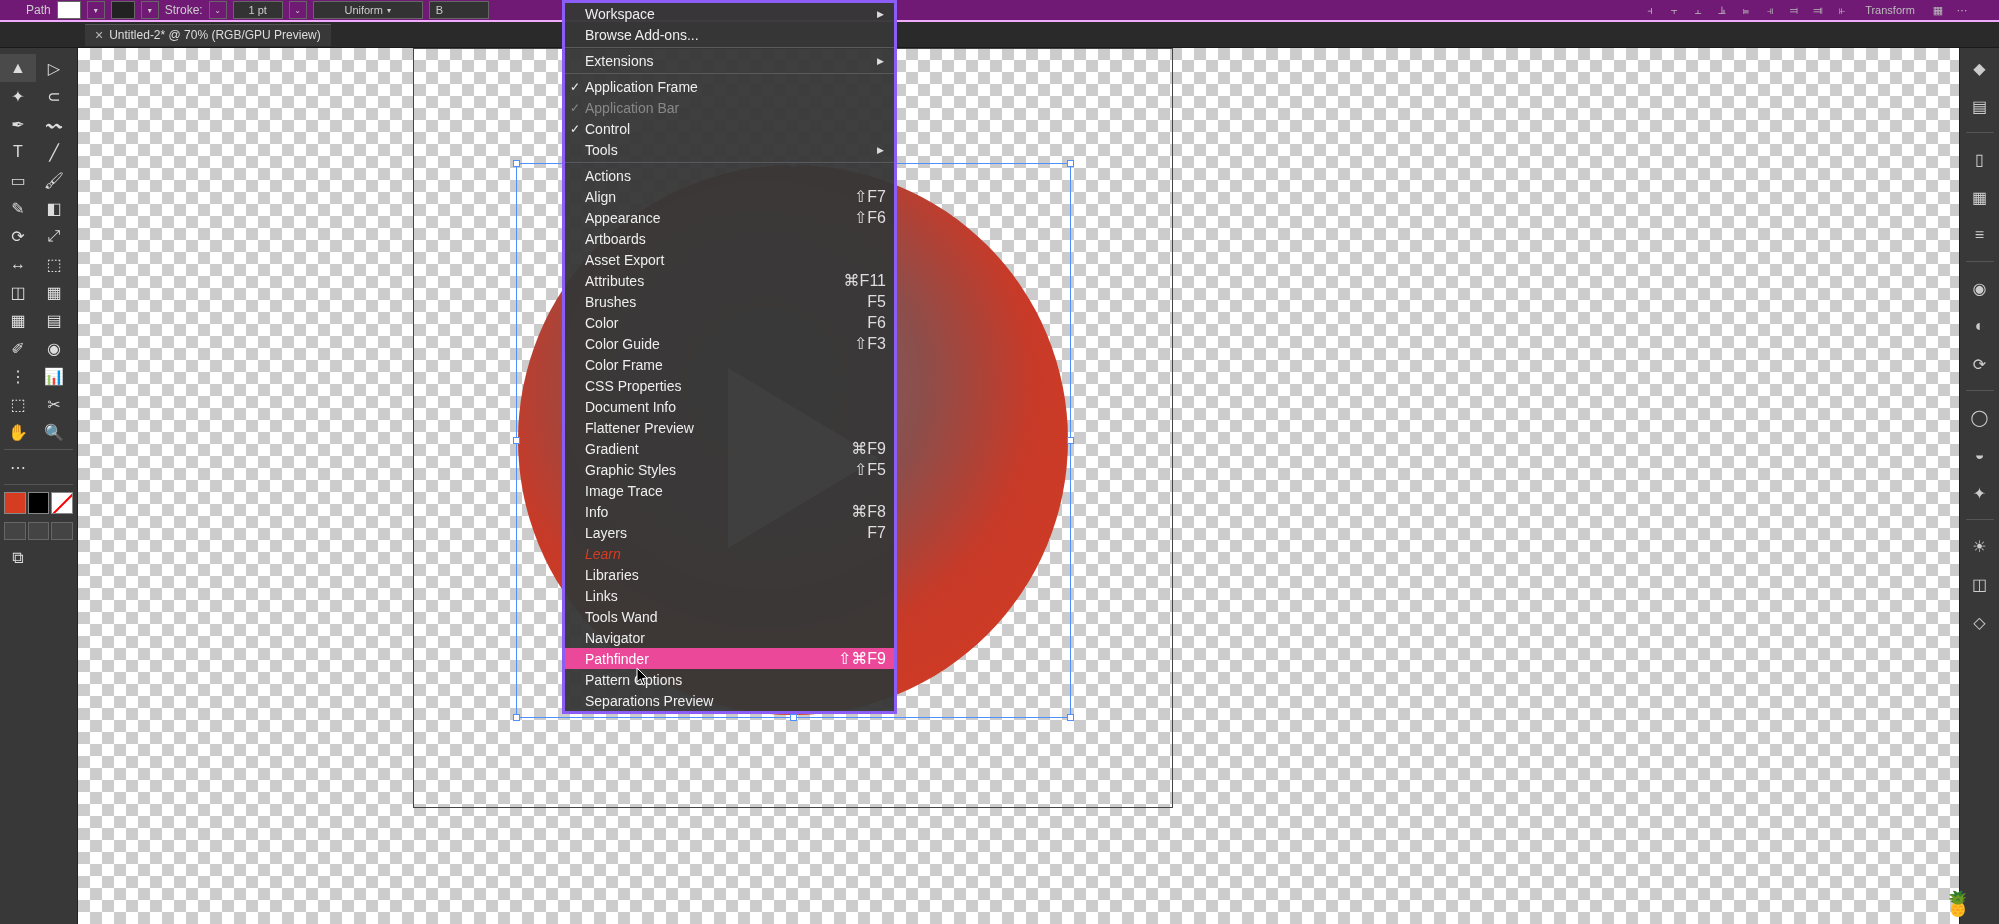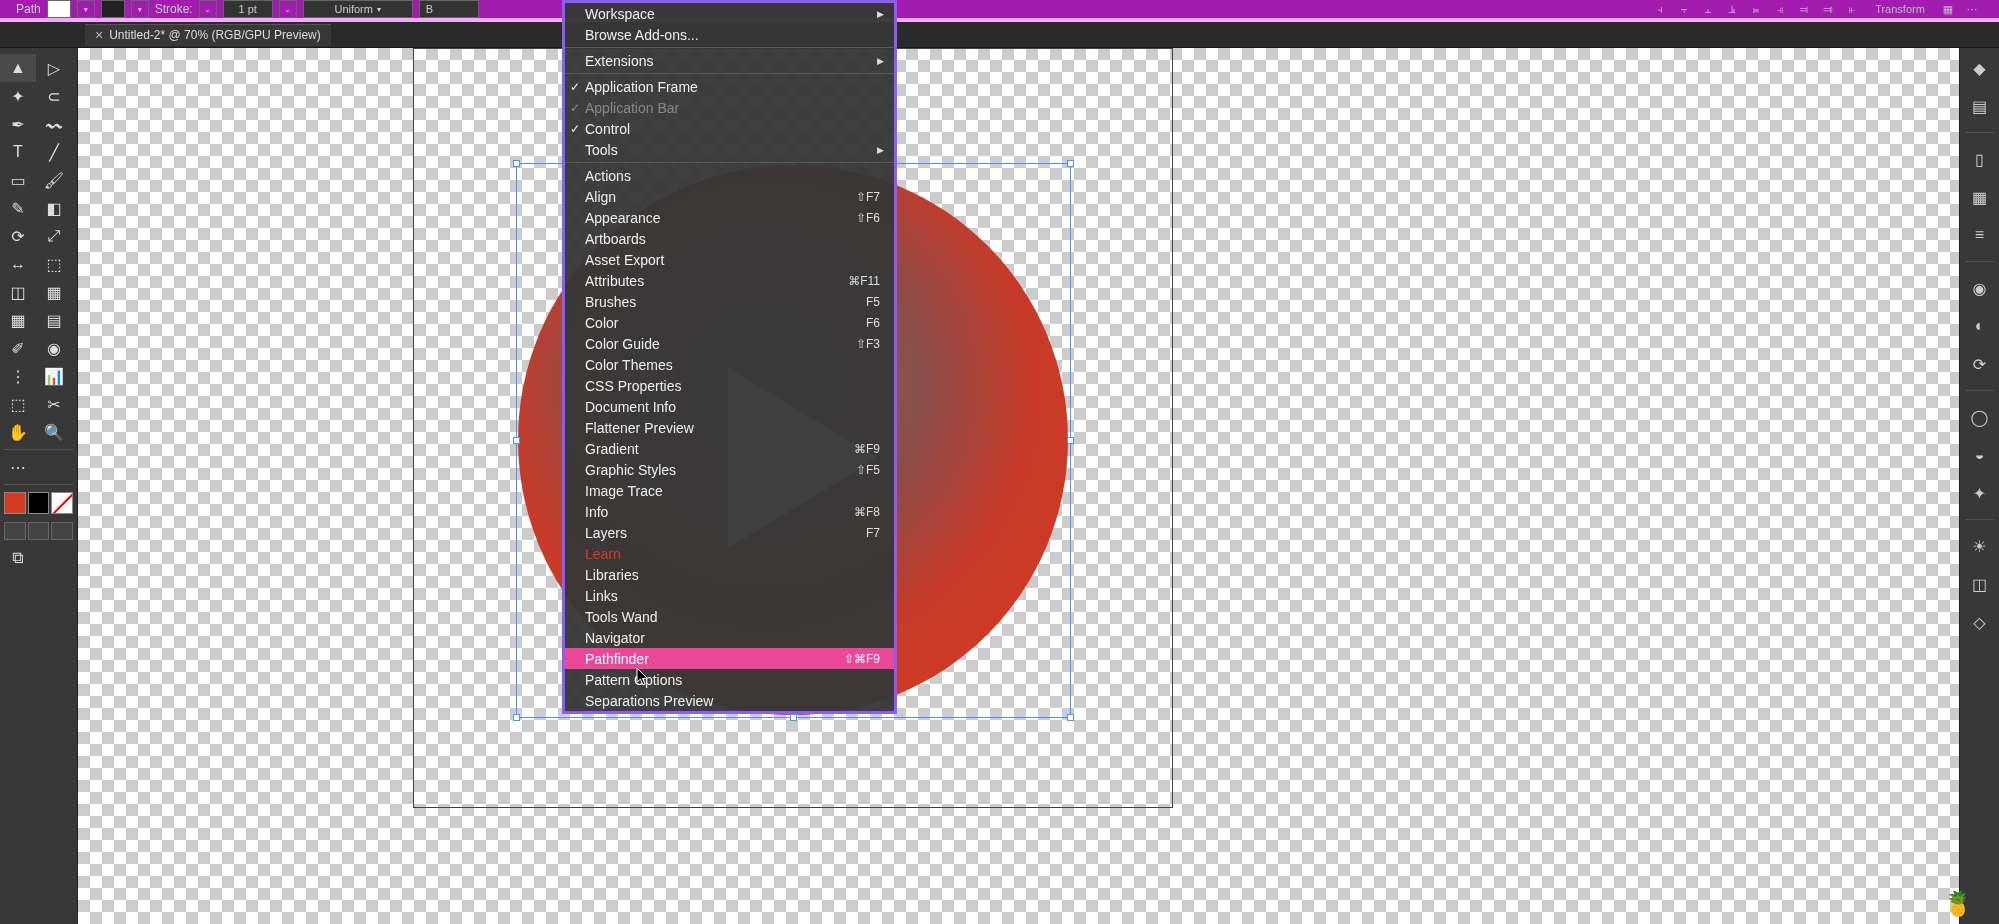--- a/index.html
+++ b/index.html
@@ -1,19 +1,19 @@
 <!DOCTYPE html>
 <html><head>
 <meta charset="utf-8">
 <style>
 * { margin: 0; padding: 0; box-sizing: border-box; font-family: -apple-system, BlinkMacSystemFont, "Segoe UI", sans-serif; }
 body { width: 1999px; height: 924px; background: #323232; overflow: hidden; position: relative; }
 
 
-.options-bar { height: 22px; background: #a21caf; display: flex; align-items: center; padding: 0 16px; gap: 6px; color: #ccc; font-size: 12px; border-bottom: 4px solid #f0abfc; }
+.options-bar { height: 22px; background: #701a75; display: flex; align-items: center; padding: 0 26px; gap: 6px; color: #ccc; font-size: 12px; border-bottom: 2px solid #f0abfc; }
 .options-bar .label { color: #ccc; font-size: 12px; }
 .options-bar .swatch { width: 24px; height: 18px; border: 1px solid #666; background: #fff; }
 .options-bar .swatch.nf { background: #fff; position: relative; }
 .options-bar .dropdown { width: 18px; height: 18px; border: 1px solid #666; display: flex; align-items: center; justify-content: center; font-size: 8px; color: #ccc; }
 .options-bar .stroke-val { width: 50px; height: 18px; border: 1px solid #666; background: #333; display: flex; align-items: center; justify-content: center; font-size: 11px; }
 .options-bar .select { height: 18px; border: 1px solid #666; background: #333; padding: 0 6px; display: flex; align-items: center; font-size: 11px; gap: 4px; }
 .options-bar .spacer { flex: 1; }
 .right-icons { display: flex; gap: 2px; }
 .right-icons .ri { width: 22px; height: 16px; display: flex; align-items: center; justify-content: center; color: #bbb; font-size: 11px; }
 
@@ -68,24 +68,24 @@
 .right-strip .divider { width: 28px; height: 1px; background: #555; margin: 2px 0; }
 
 
 .window-menu { position: absolute; top: 0; left: 562px; width: 335px; background: rgba(55,55,55,0.96); border: 3px solid #8b5cf6; z-index: 100; font-size: 14px; }
 .menu-item { height: 21px; display: flex; align-items: center; padding: 0 12px 0 20px; color: #eee; position: relative; }
 .menu-item.sub::after { content: '▶'; position: absolute; right: 10px; font-size: 9px; color: #ddd; }
 .menu-item.checked::before { content: '✓'; position: absolute; left: 5px; font-size: 12px; color: #eee; }
 .menu-item.disabled { color: #888; }
 .menu-item.disabled.checked::before { color: #888; }
 .menu-item.highlight { background: #ec4899; color: #fff; }
-.menu-item .shortcut { position: absolute; right: 14px; font-size: 12px; color: #ddd; }
+.menu-item .shortcut { position: absolute; right: 8px; font-size: 16px; color: #ddd; }
 .menu-item.highlight .shortcut { color: #fff; }
 .menu-sep { height: 1px; background: #5a5a5a; margin: 2px 0; }
-.menu-item .red-text { color: #d63c22; }
+.menu-item .red-text { color: #d63c22; font-style: italic; }
 
 
 .fake-cursor { position: absolute; left: 636px; top: 668px; z-index: 200; color: #000; font-size: 14px; }
 svg.cursor-svg { width: 14px; height: 18px; }
 
 
 .watermark { position: absolute; right: 26px; bottom: 6px; color: #888; font-size: 24px; z-index: 50; }
 </style>
 </head>
 <body>
@@ -299,21 +299,21 @@
     </div>
   <div class="menu-item">
       <span>Color</span>
       <span class="shortcut">F6</span>
     </div>
   <div class="menu-item">
       <span>Color Guide</span>
       <span class="shortcut">⇧F3</span>
     </div>
   <div class="menu-item">
-      <span>Color Themes</span>
+      <span>Color Frame</span>
     </div>
   <div class="menu-item">
       <span>CSS Properties</span>
     </div>
   <div class="menu-item">
       <span>Document Info</span>
     </div>
   <div class="menu-item">
       <span>Flattener Preview</span>
     </div>

